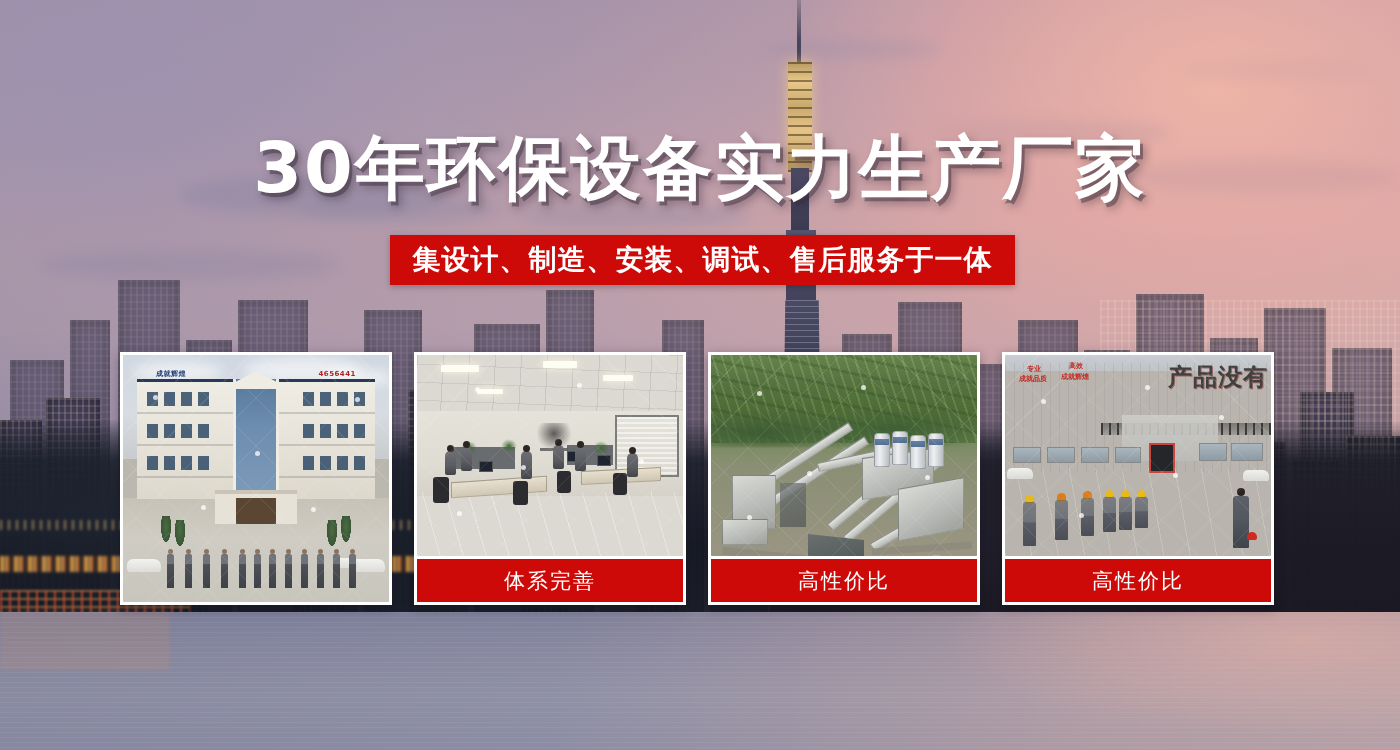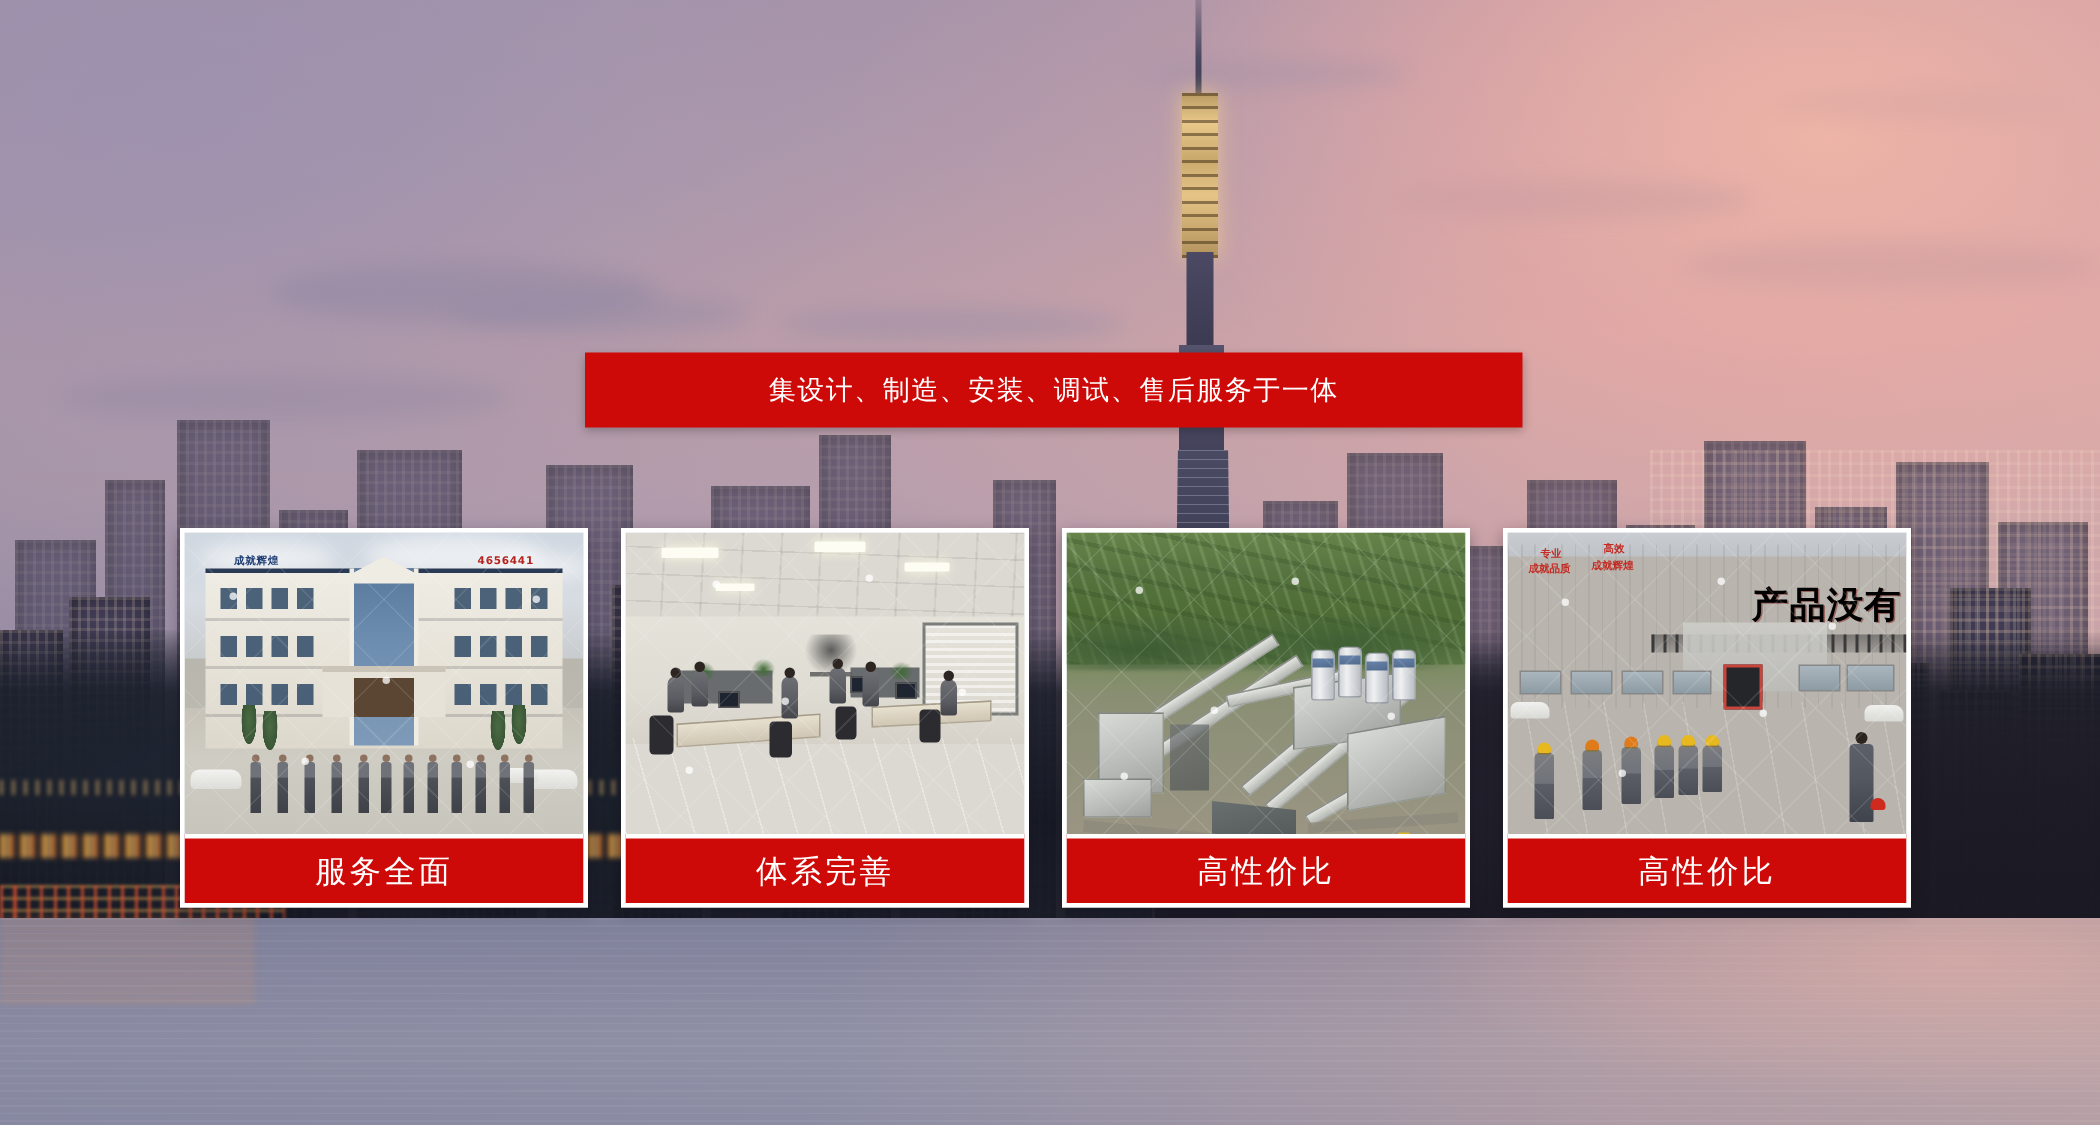--- a/index.html
+++ b/index.html
@@ -193,21 +193,21 @@
 
   
   .subbar{
     position:absolute; left:390px; top:235px;
     width:625px; height:50px;
     background:#ce0a08;
     display:flex; align-items:center; justify-content:center;
     box-shadow:0 2px 6px rgba(0,0,0,.25);
   }
   .subbar-text{
-    color:#fff; font-size:18px; font-weight:400; letter-spacing:1px;
+    color:#fff; font-size:28px; font-weight:700; letter-spacing:1px;
     white-space:nowrap;
   }
 
   
   .cards{
     position:absolute; left:120px; top:352px;
     width:1160px; height:253px;
     display:flex; gap:22px;
   }
   .card{
@@ -429,24 +429,23 @@
   .p4{ position:absolute; inset:0; background:#b9b4ad; }
   .p4-sky{ position:absolute; left:0; right:0; top:0; height:8%;
     background:linear-gradient(180deg,#c9cdd2,#bfc3c7); }
   .p4-bldg{
     position:absolute; left:0; right:0; top:4%; height:54%;
     background:linear-gradient(180deg,#e6e6e4 0%,#dcdcd9 40%,#cfcfcb 100%);
     background-image:repeating-linear-gradient(90deg, rgba(150,150,150,.28) 0 1px, rgba(0,0,0,0) 1px 9px);
   }
   .p4-bigtext{
     position:absolute; right:3px; top:3%;
-    font-size:24px; font-weight:bold; color:#000000; letter-spacing:1px;
+    font-size:24px; font-weight:bold; color:#404040; letter-spacing:1px;
     text-shadow:1px 1px 0 rgba(120,20,15,.5);
     white-space:nowrap;
-    margin-top:26px;
   }
   .p4-smalltext{
     position:absolute; font-size:7px; font-weight:bold; color:#c22a22;
     line-height:1.25; white-space:nowrap; text-align:right;
   }
   .p4-railing{
     position:absolute; left:36%; right:0; top:34%; height:12px;
     background:
       repeating-linear-gradient(90deg, #3a3a3a 0 2px, rgba(0,0,0,0) 2px 8px),
       linear-gradient(180deg, rgba(60,60,60,.5), rgba(60,60,60,.2));
@@ -571,20 +570,21 @@
   <div class="hills"></div>
   <div class="hills-right"></div>
   <div class="lightstrip2"></div>
   <div class="lightstrip"></div>
   <div class="citylights-left"></div>
 
   <div class="water"></div>
   <div class="water-glow"></div>
   <div class="water-reflect"></div>
 
+  <div class="headline nowrap">30年环保设备实力生产厂家</div>
 
   <div class="subbar">
     <span class="subbar-text">集设计、制造、安装、调试、售后服务于一体</span>
   </div>
 
   <div class="cards">
 
     <div class="card">
       <div class="card-photo">
         <div class="p1">
@@ -659,21 +659,20 @@
           <div class="p1-person" style="left:210px;"></div>
           <div class="p1-person" style="left:226px;"></div>
         </div>
         <div class="wm"></div>
         <div class="wm-dot" style="left:30px;top:40px;"></div>
         <div class="wm-dot" style="left:132px;top:96px;"></div>
         <div class="wm-dot" style="left:232px;top:42px;"></div>
         <div class="wm-dot" style="left:78px;top:150px;"></div>
         <div class="wm-dot" style="left:188px;top:152px;"></div>
       </div>
-      <div class="card-label">服务全面</div>
     </div>
 
     <div class="card">
       <div class="card-photo">
         <div class="p3">
           <div class="p3-ceil"></div>
           <div class="p3-panel" style="left:24px;top:10px;width:38px;height:7px;"></div>
           <div class="p3-panel" style="left:126px;top:6px;width:34px;height:7px;"></div>
           <div class="p3-panel" style="left:186px;top:20px;width:30px;height:6px;"></div>
           <div class="p3-panel" style="left:60px;top:34px;width:26px;height:5px;"></div>

